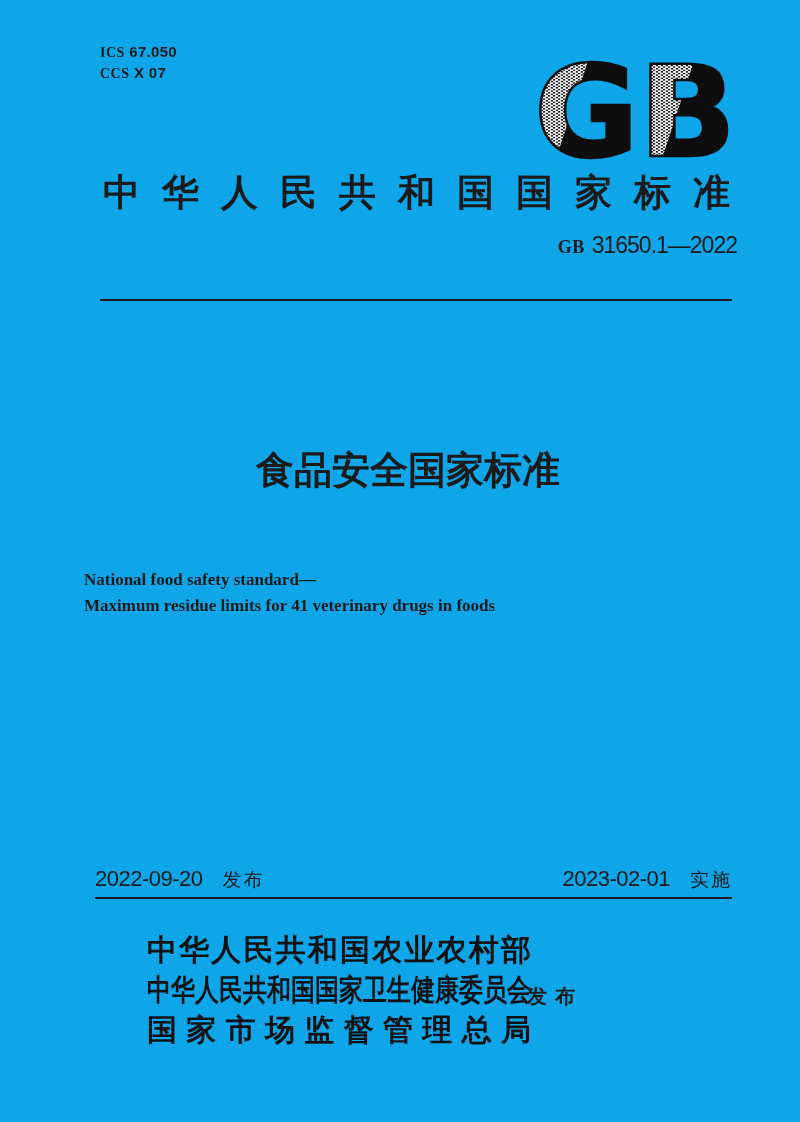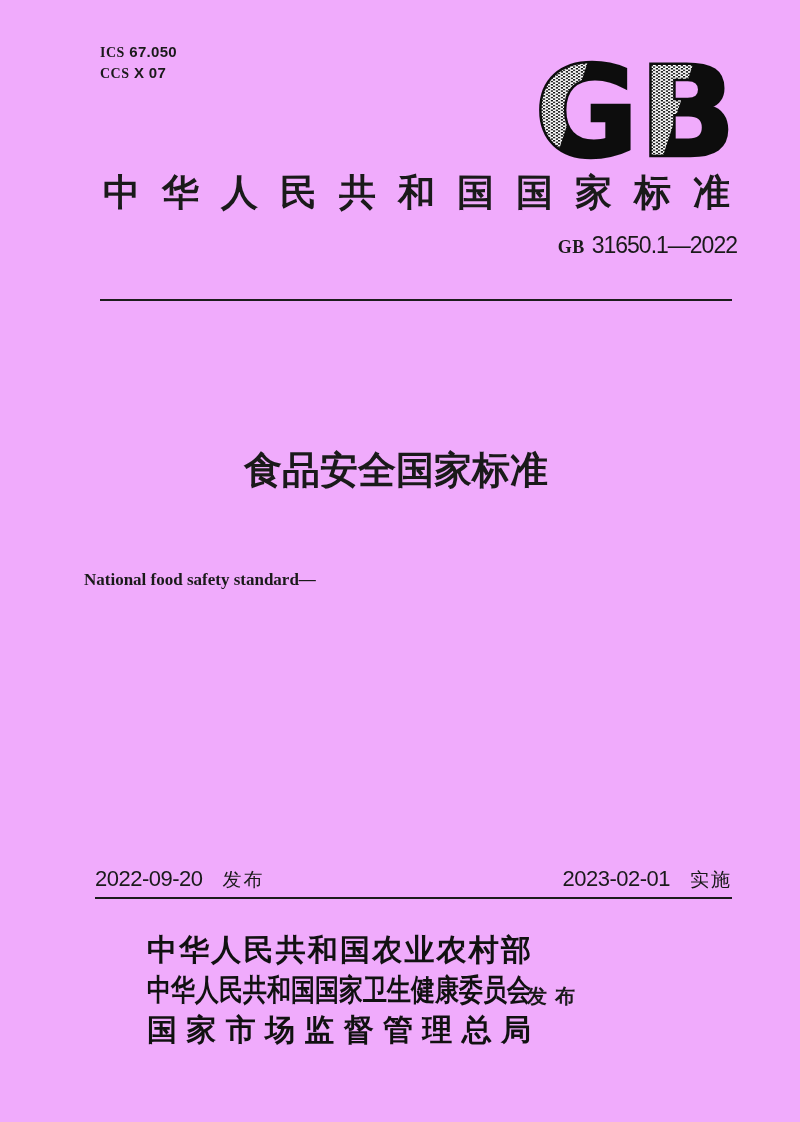--- a/index.html
+++ b/index.html
@@ -1,18 +1,18 @@
 <!DOCTYPE html>
 <html><head>
 <meta charset="utf-8">
 <style>
   html,body { margin:0; padding:0; background:#ffffff; }
   .page {
     position:relative; width:800px; height:1122px; margin:0 auto;
-    background:#f0abfc; overflow:hidden;
+    background:#0ea5e9; overflow:hidden;
     font-family:"Liberation Sans", sans-serif; color:#1a1a1a;
   }
   
   .ics-block { position:absolute; left:100px; top:42px; line-height:20px; white-space:nowrap; }
   .ics-lbl { font-family:"Liberation Serif", serif; font-weight:bold; font-size:14px; letter-spacing:0.5px; }
   .ics-val { font-family:"Liberation Sans", sans-serif; font-weight:bold; font-size:15px; letter-spacing:0.3px; }
 
   
   .gb-logo { position:absolute; left:528px; top:60px; width:212px; height:100px; }
 
@@ -23,21 +23,21 @@
     font-size:37px; font-weight:bold; line-height:46px;
   }
   
   .std-no { position:absolute; top:232px; right:63px; display:flex; align-items:baseline; white-space:nowrap; }
   .std-no-prefix { font-family:"Liberation Serif", serif; font-weight:bold; font-size:18px; margin-right:7px; letter-spacing:0.5px; }
   .std-no-num { font-family:"Liberation Sans", sans-serif; font-size:23px; letter-spacing:-1px; }
 
   .rule-top { position:absolute; left:100px; top:299px; width:632px; height:2px; background:#1c1c1c; }
 
   
-  .main-title { position:absolute; left:80px; top:444px; width:632px; text-align:center;
+  .main-title { position:absolute; left:92px; top:444px; width:632px; text-align:center;
     font-weight:bold; font-size:38px; line-height:52px; white-space:nowrap; }
   .en-title { position:absolute; left:84px; top:567px; width:632px; text-align:left;
     font-family:"Liberation Serif", serif; font-weight:bold; font-size:17px; line-height:26px; }
 
   
   .dates { position:absolute; left:95px; top:866px; width:637px;
     display:flex; justify-content:space-between; align-items:baseline;gap:35px; }
   .date-group { display:flex; align-items:baseline; white-space:nowrap; }
   .date-num { font-family:"Liberation Sans", sans-serif; font-size:22px; letter-spacing:-0.5px; }
   .date-lbl { font-size:19px; margin-left:20px; letter-spacing:2px; }
@@ -106,20 +106,21 @@
   </div>
 
   <div class="rule-top"></div>
 
   <div class="main-title">
     <div>食品安全国家标准</div>
   </div>
 
   <div class="en-title">
     <div>National food safety standard—</div>
+    <div>Maximum residue limits for 41 veterinary drugs in foods</div>
   </div>
 
   <div class="dates">
     <div class="date-group">
       <span class="date-num">2022-09-20</span>
       <span class="date-lbl">发布</span>
     </div>
     <div class="date-group">
       <span class="date-num">2023-02-01</span>
       <span class="date-lbl">实施</span>

